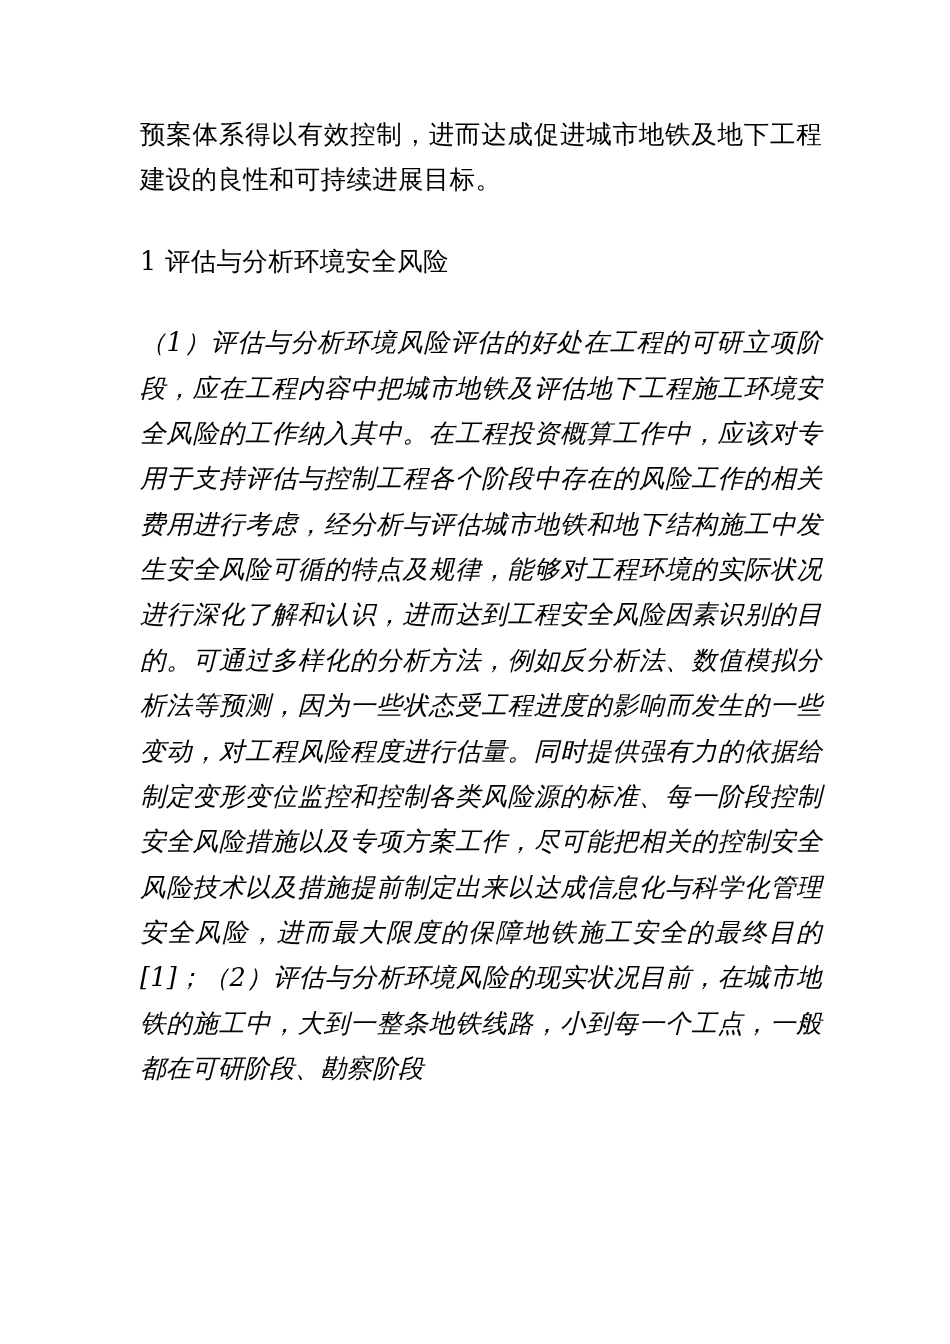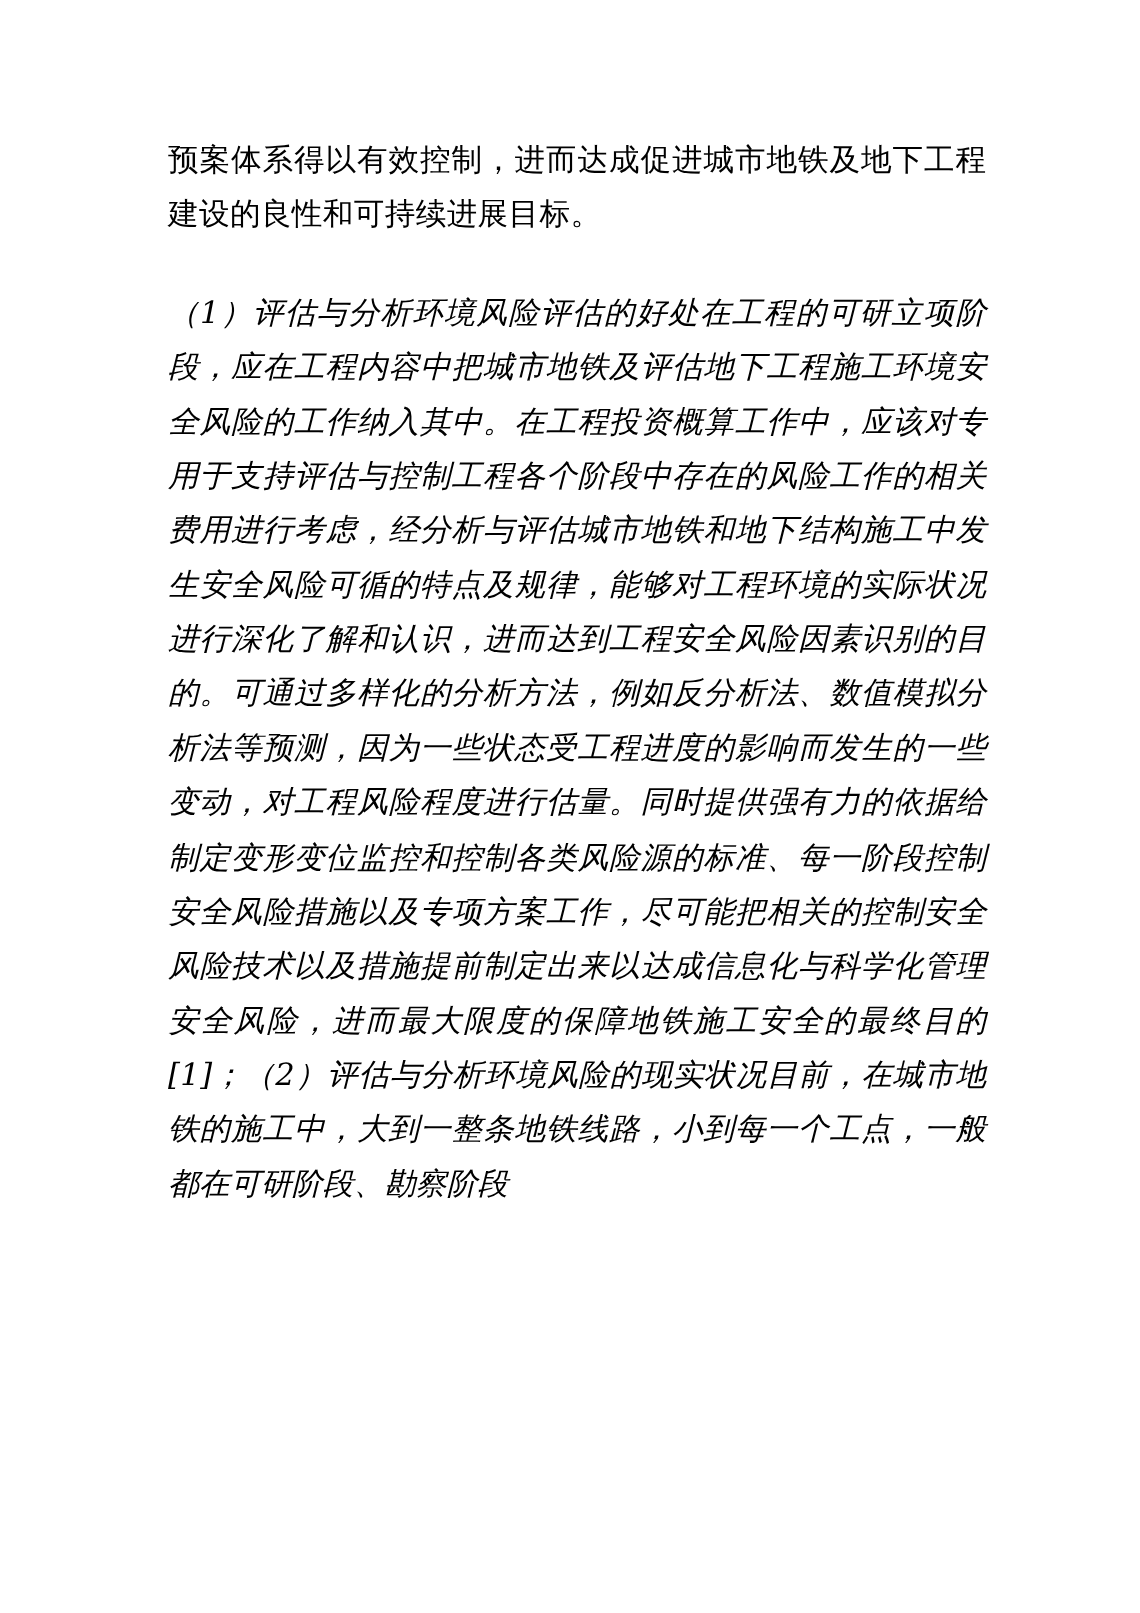--- a/index.html
+++ b/index.html
@@ -48,17 +48,18 @@
   }
 </style>
 </head>
 <body>
 
 <div class="page">
   <div class="doc-body">
 
     <p class="para para-continued">预案体系得以有效控制，进而达成促进城市地铁及地下工程建设的良性和可持续进展目标。</p>
 
+    <p class="para heading-para">1 评估与分析环境安全风险</p>
 
     <p class="para para-indent">（1）评估与分析环境风险评估的好处在工程的可研立项阶段，应在工程内容中把城市地铁及评估地下工程施工环境安全风险的工作纳入其中。在工程投资概算工作中，应该对专用于支持评估与控制工程各个阶段中存在的风险工作的相关费用进行考虑，经分析与评估城市地铁和地下结构施工中发生安全风险可循的特点及规律，能够对工程环境的实际状况进行深化了解和认识，进而达到工程安全风险因素识别的目的。可通过多样化的分析方法，例如反分析法、数值模拟分析法等预测，因为一些状态受工程进度的影响而发生的一些变动，对工程风险程度进行估量。同时提供强有力的依据给制定变形变位监控和控制各类风险源的标准、每一阶段控制安全风险措施以及专项方案工作，尽可能把相关的控制安全风险技术以及措施提前制定出来以达成信息化与科学化管理安全风险，进而最大限度的保障地铁施工安全的最终目的[1]；（2）评估与分析环境风险的现实状况目前，在城市地铁的施工中，大到一整条地铁线路，小到每一个工点，一般都在可研阶段、勘察阶段</p>
 
   </div>
 </div>
 
 </body></html>

